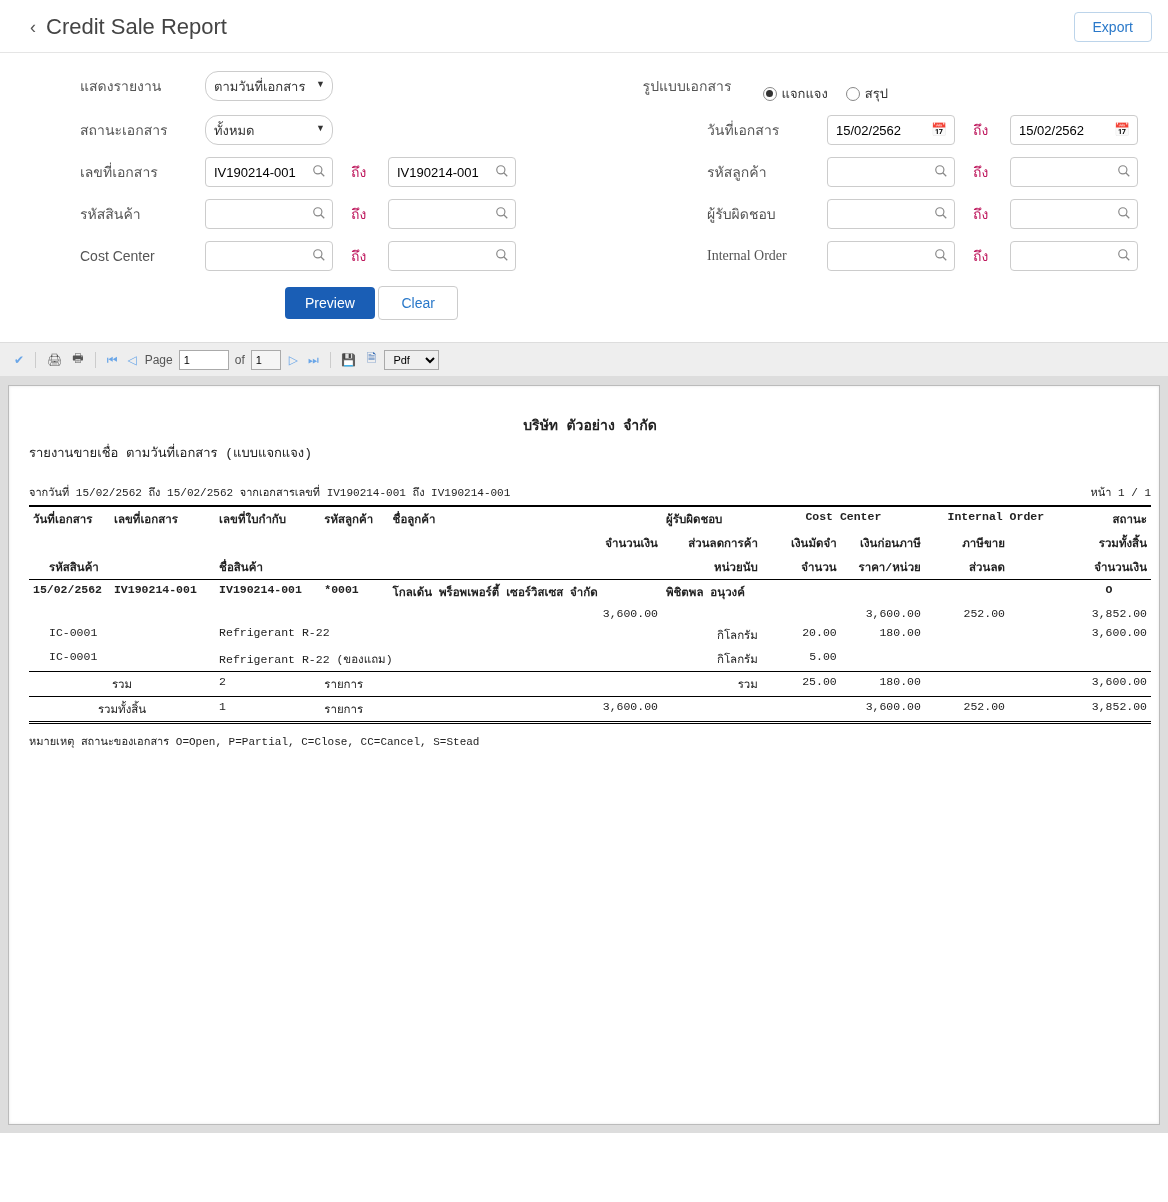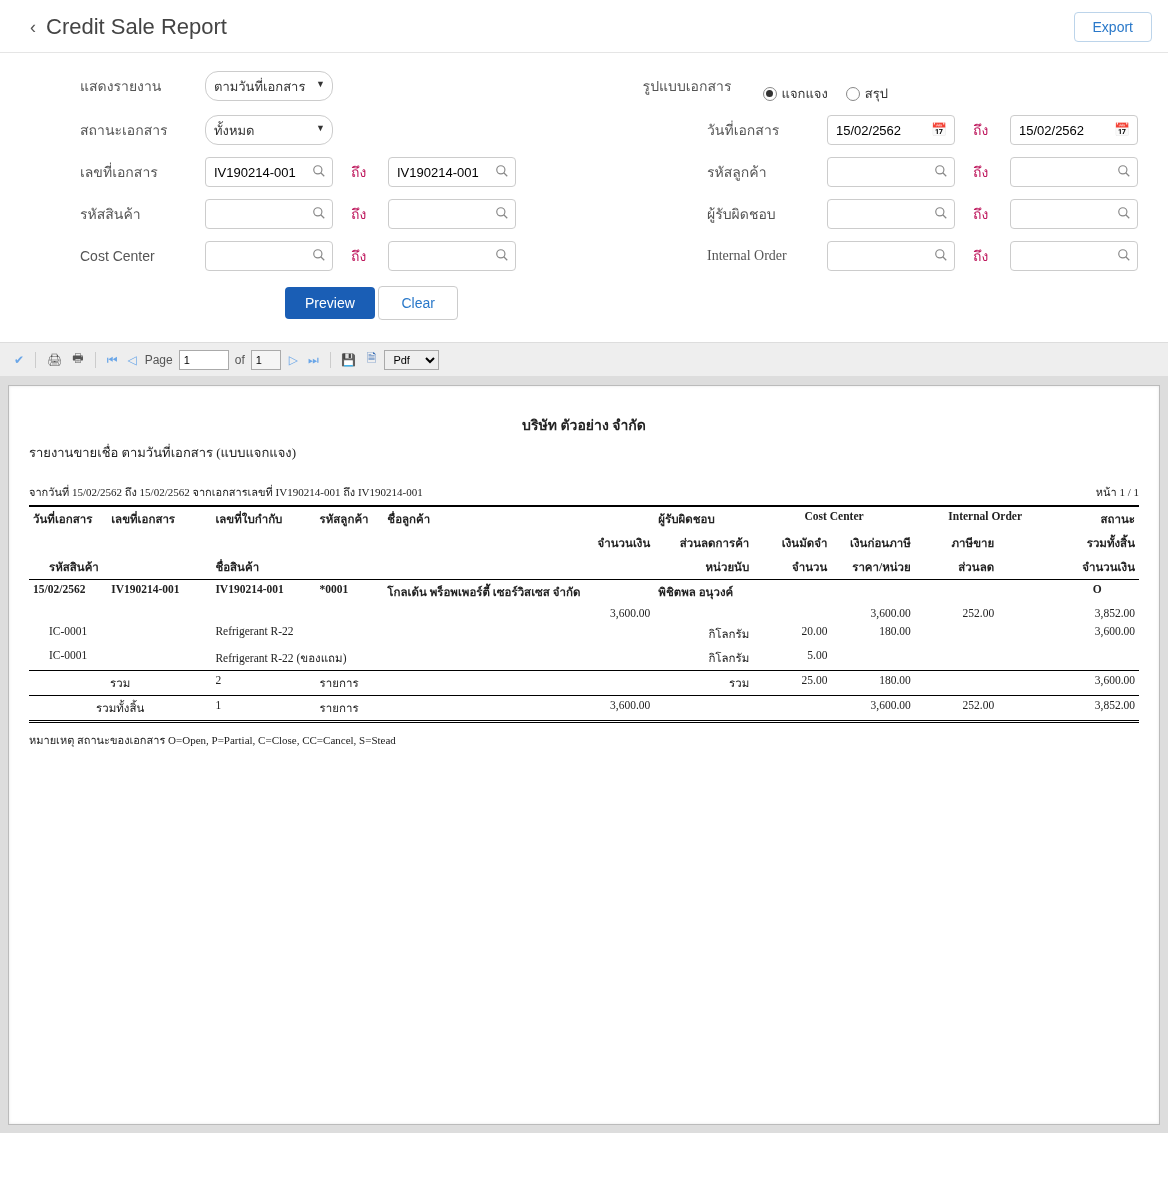--- a/index.html
+++ b/index.html
@@ -31,21 +31,21 @@
 .btn-primary { background: #1a5eb5; color: #fff; border: none; padding: 8px 20px; border-radius: 4px; cursor: pointer; font-size: 14px; }
 .btn-secondary { background: #fff; color: #2978c9; border: 1px solid #ccc; padding: 8px 22px; border-radius: 4px; cursor: pointer; font-size: 14px; }
 .toolbar { background: #eeeeee; border-top: 1px solid #ddd; border-bottom: 1px solid #ddd; padding: 4px 12px; display: flex; align-items: center; gap: 6px; font-size: 12px; color: #555; }
 .toolbar .tb-btn { cursor: pointer; padding: 2px; color: #555; }
 .toolbar .tb-sep { width: 1px; height: 16px; background: #ccc; margin: 0 3px; }
 .toolbar input, .toolbar select { height: 20px; border: 1px solid #aaa; font-size: 11px; padding: 1px 4px; }
 .toolbar input.page-num { width: 50px; }
 .toolbar input.of-num { width: 30px; background: #f5f5f5; }
 .toolbar select.fmt { width: 55px; }
 .report-wrapper { background: #ddd; padding: 8px; }
-.report { background: #fff; border: 1px solid #bbb; padding: 28px 20px 18px 20px; min-height: 740px; position: relative; font-family: Liberation Serif, serif; color: #222; font-size: 12px; box-shadow: inset 0 0 3px rgba(0,0,0,0.1); }
+.report { background: #fff; border: 1px solid #bbb; padding: 28px 8px 18px 20px; min-height: 740px; position: relative; font-family: Liberation Mono, monospace; color: #222; font-size: 12px; box-shadow: inset 0 0 3px rgba(0,0,0,0.1); }
 .r-title { text-align: center; font-size: 14px; font-weight: 700; margin-bottom: 6px; }
 .r-subtitle { text-align: left; font-size: 13px; margin-bottom: 20px; }
 .r-range { font-size: 11px; display: flex; justify-content: space-between; margin-bottom: 4px; }
 .r-table { width: 100%; border-collapse: collapse; font-size: 11.5px; }
 .r-table th, .r-table td { padding: 3px 4px; text-align: left; vertical-align: top; }
 .r-table .tr-head th { border-top: 2px solid #000; }
 .r-table .tr-head2 th { border-bottom: 1px solid #000; }
 .r-table .num { text-align: right; }
 .r-table .ctr { text-align: center; }
 .r-table .bold { font-weight: 700; }

